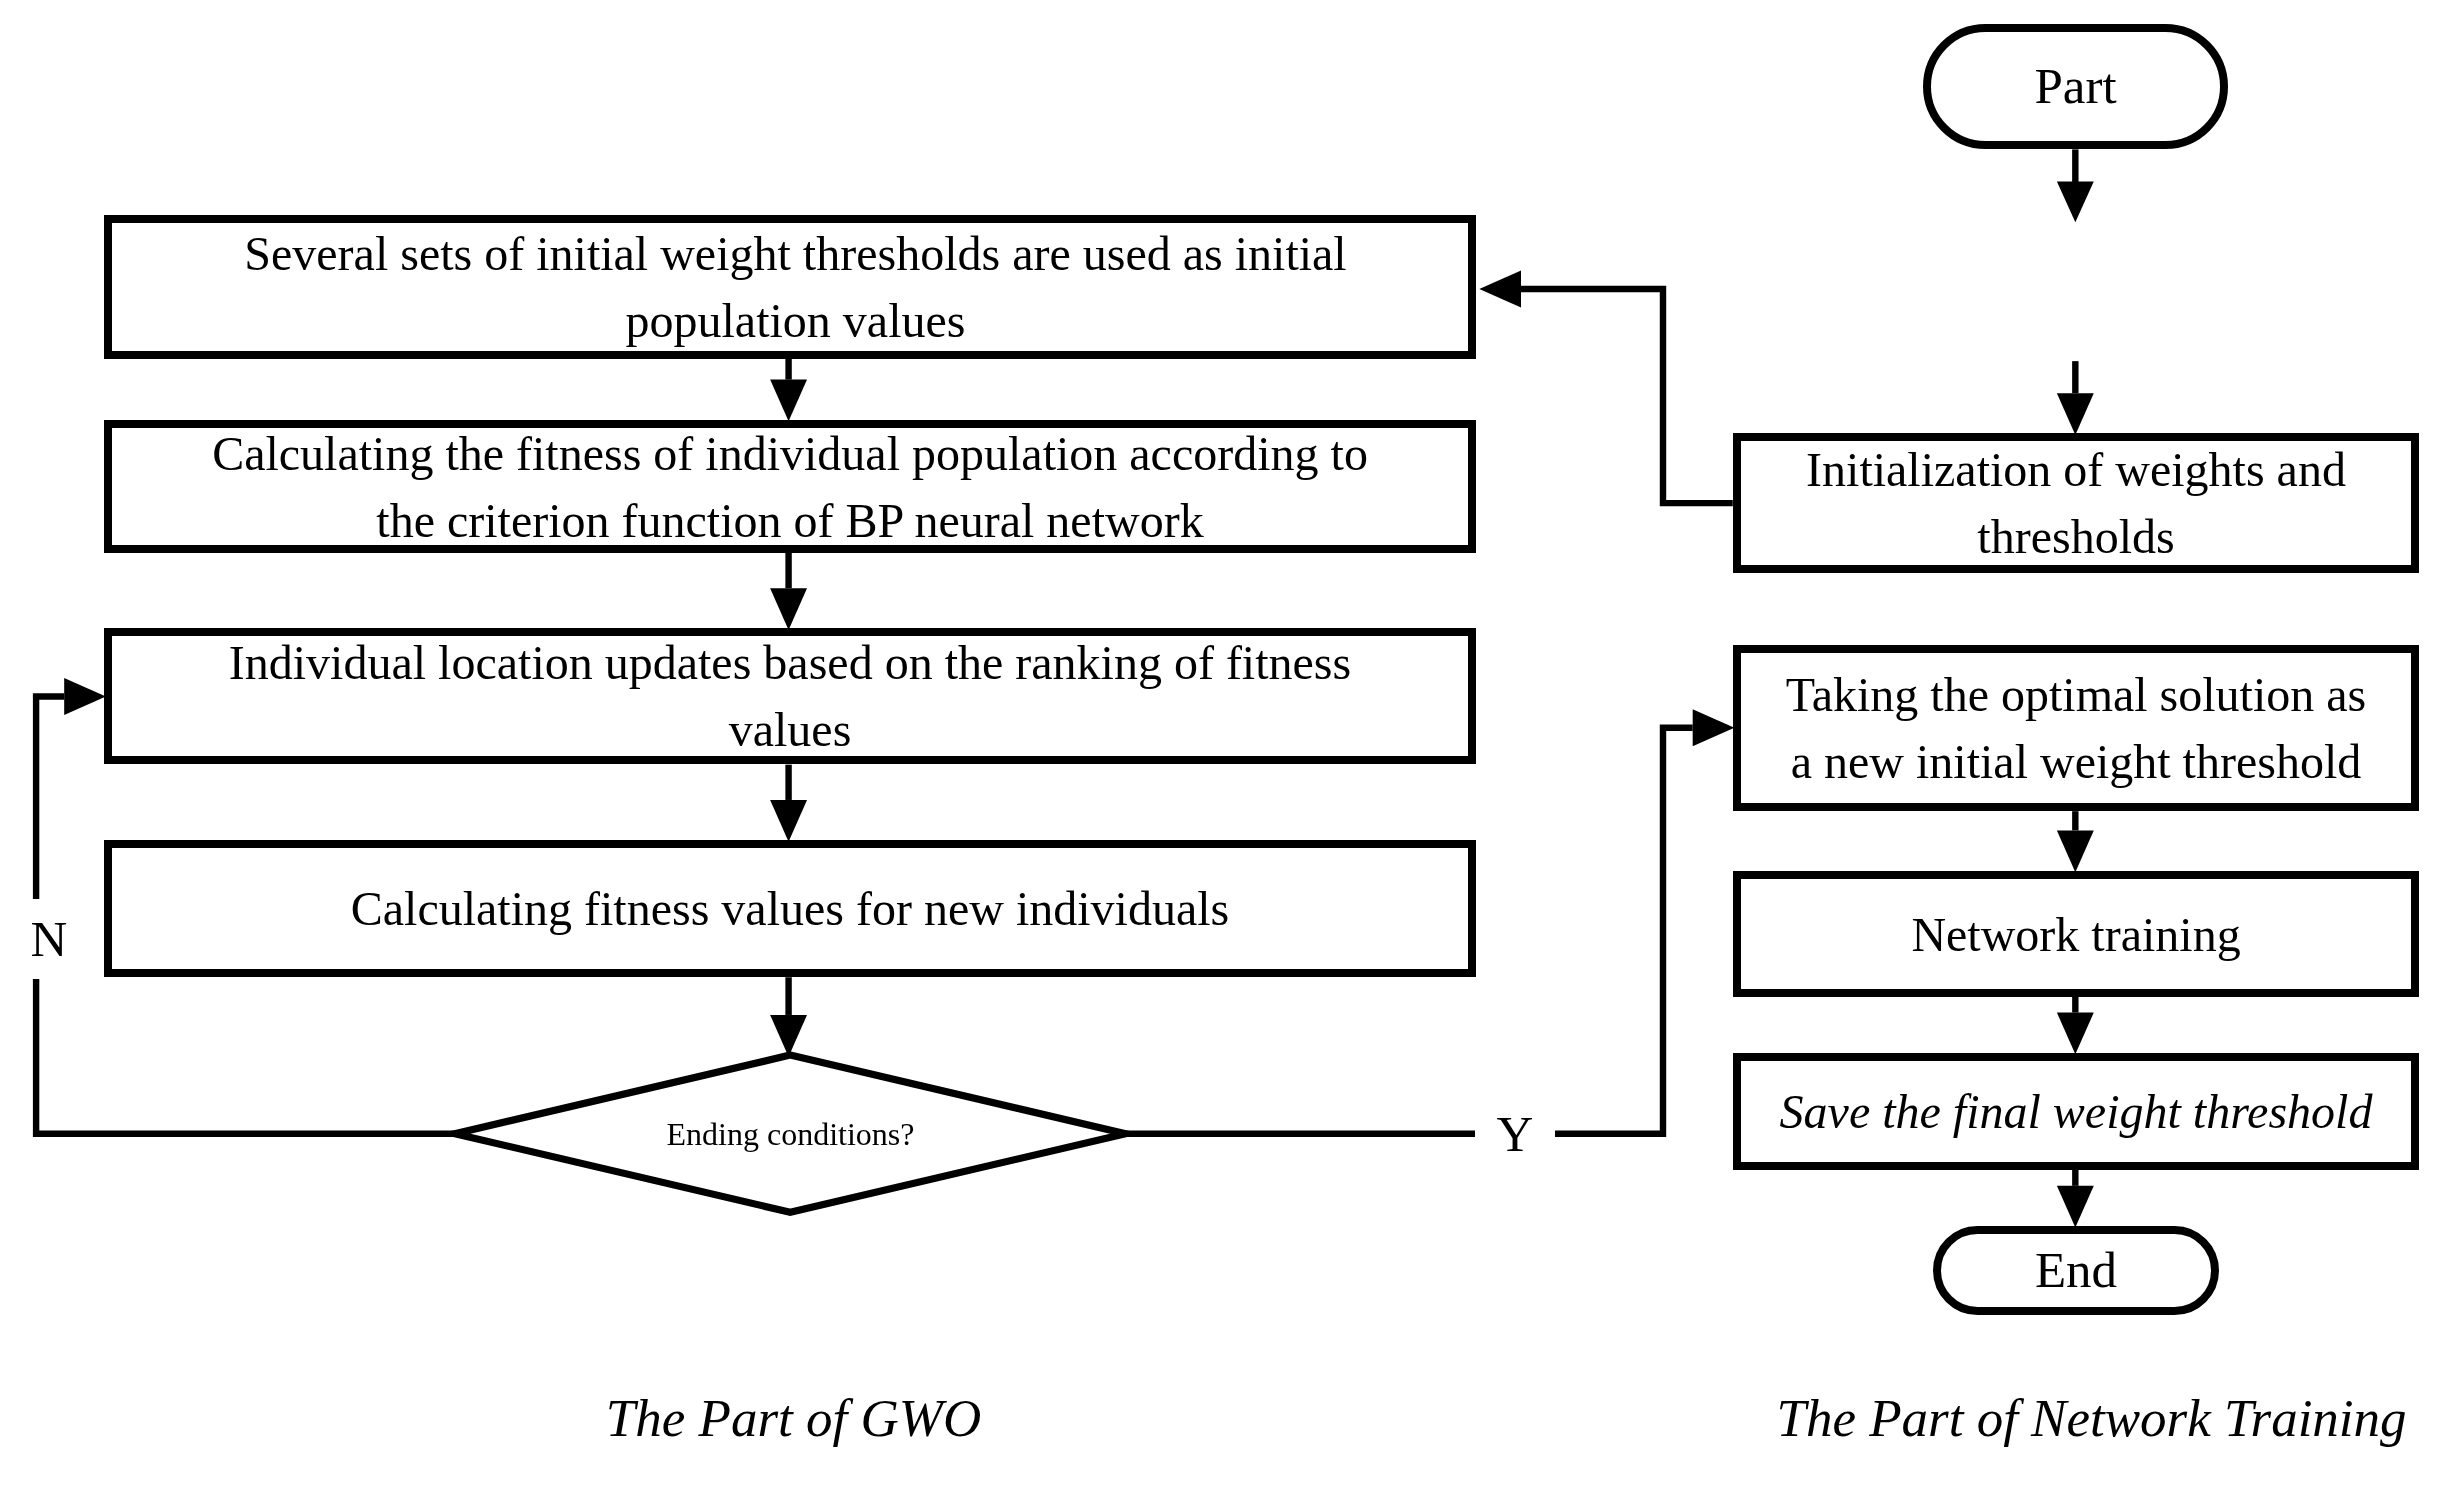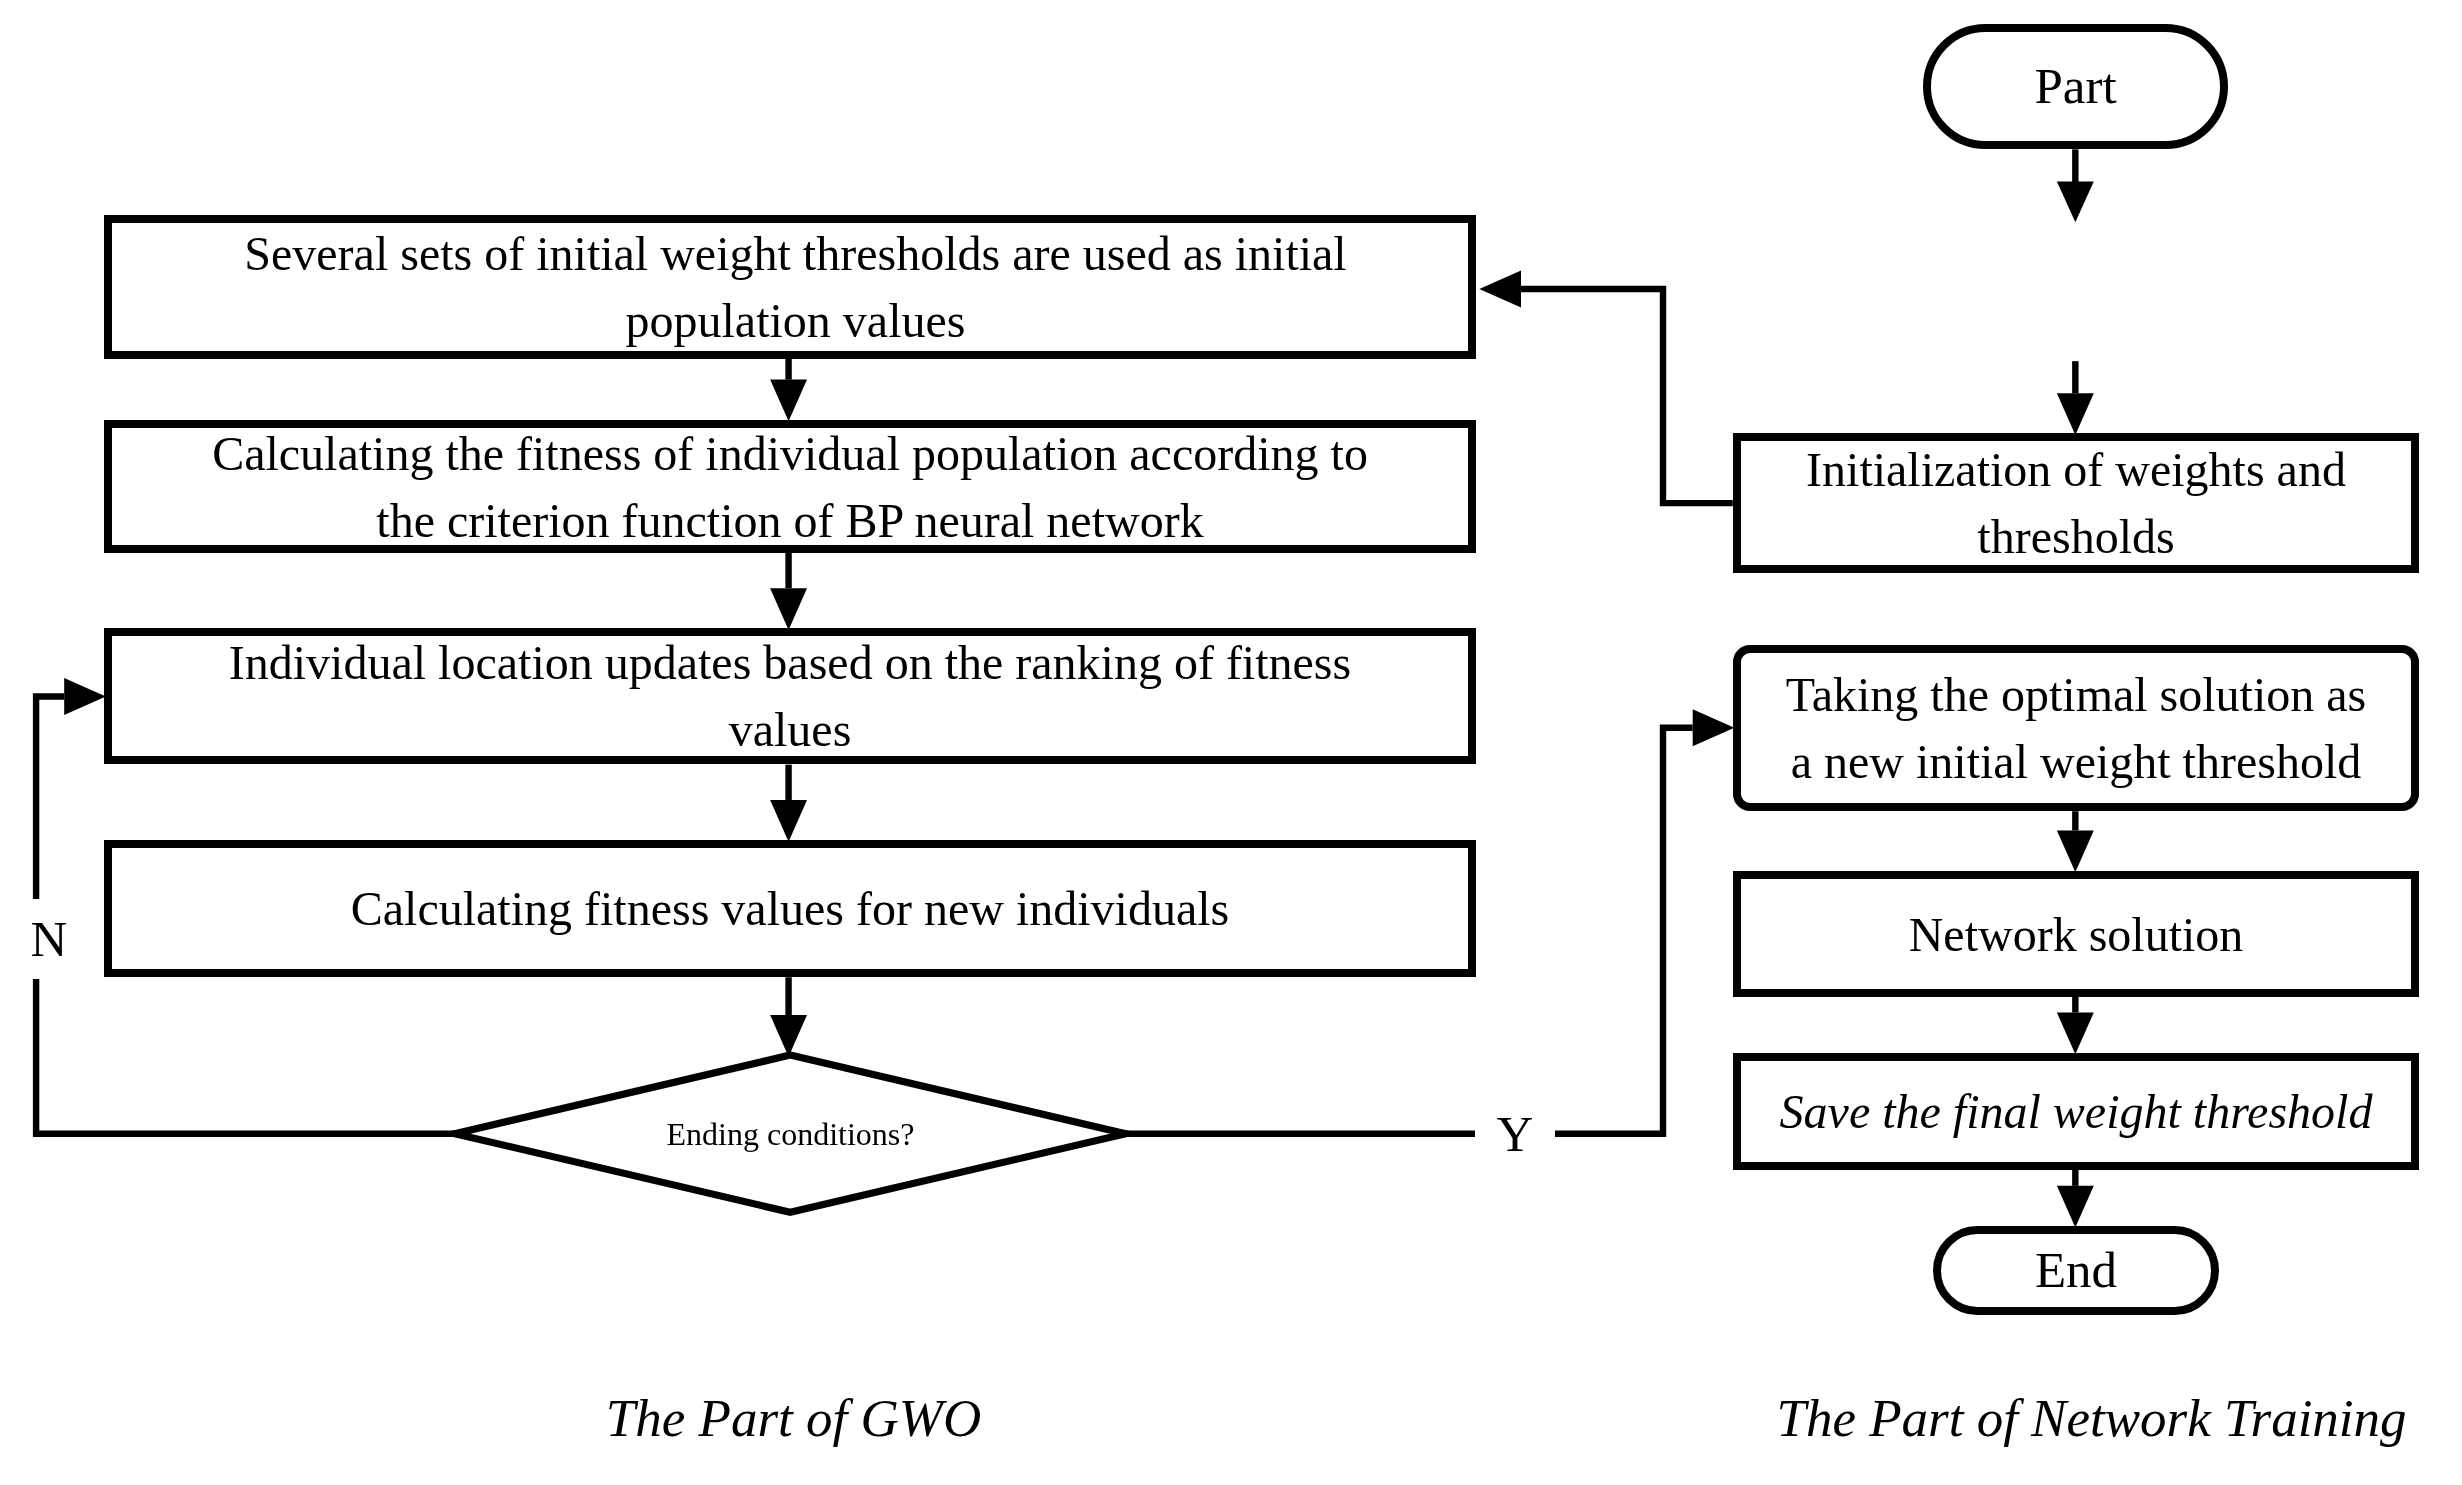--- a/index.html
+++ b/index.html
@@ -172,27 +172,27 @@
   <div class="node stadium" style="left:1923px; top:24px; width:305px; height:125px;">
     <span>Part</span>
   </div>
 
 
   <div class="node" style="left:1733px; top:433px; width:686px; height:140px;">
     <span>Initialization of weights and
 thresholds</span>
   </div>
 
-  <div class="node" style="left:1733px; top:645px; width:686px; height:166px;border-radius:17px;">
+  <div class="node" style="left:1733px; top:645px; width:686px; height:166px;">
     <span>Taking the optimal solution as
 a new initial weight threshold</span>
   </div>
 
   <div class="node" style="left:1733px; top:871px; width:686px; height:126px;">
-    <span>Network solution</span>
+    <span>Network training</span>
   </div>
 
   <div class="node" style="left:1733px; top:1053px; width:686px; height:117px;font-style:italic;">
     <span>Save the final weight threshold</span>
   </div>
 
   <div class="node stadium" style="left:1933px; top:1226px; width:286px; height:89px;">
     <span>End</span>
   </div>
 

